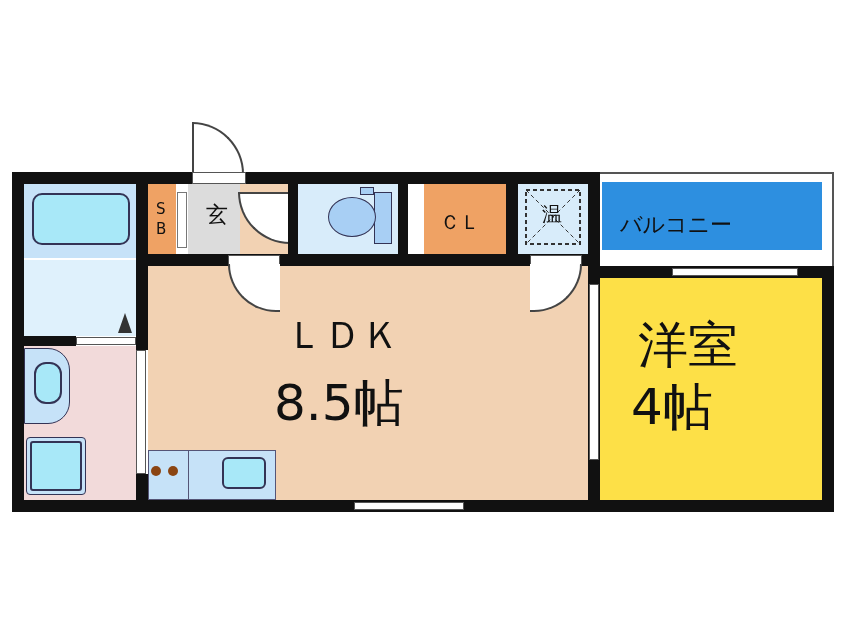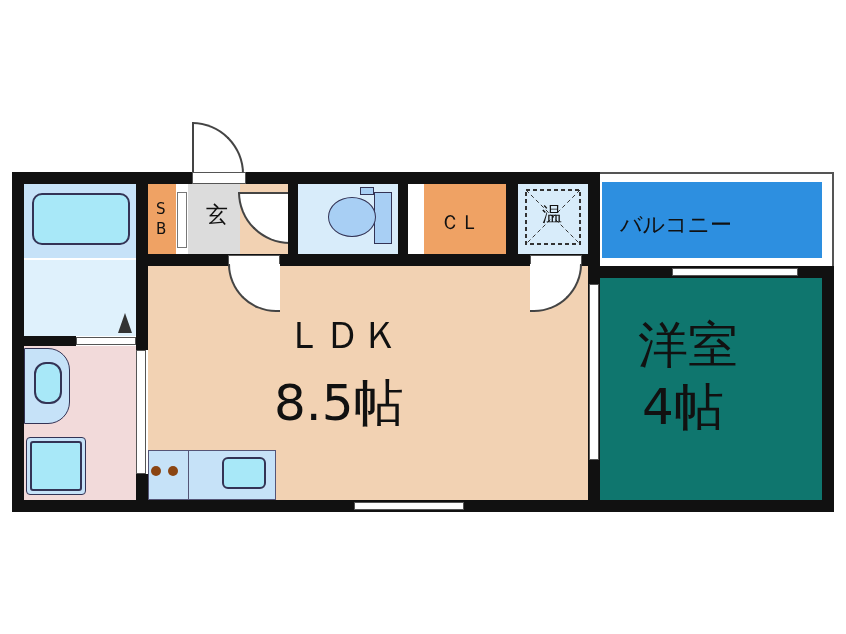--- a/index.html
+++ b/index.html
@@ -11,21 +11,21 @@
 </head>
 <body>
 
 <div class="abs wall" style="left:12px;top:172px;width:180px;height:12px;"></div>
 <div class="abs wall" style="left:246px;top:172px;width:356px;height:12px;"></div>
 <div class="abs wall" style="left:12px;top:172px;width:12px;height:340px;"></div>
 <div class="abs wall" style="left:12px;top:500px;width:822px;height:12px;"></div>
 <div class="abs wall" style="left:822px;top:266px;width:12px;height:246px;"></div>
 
 <div class="abs" style="left:598px;top:172px;width:236px;height:96px;border:2px solid #555;background:#fff;"></div>
-<div class="abs" style="left:602px;top:182px;width:220px;height:76px;background:#2d8fe0;">
+<div class="abs" style="left:602px;top:182px;width:220px;height:68px;background:#2d8fe0;">
   <span class="lbl" style="left:18px;top:32px;font-size:22px;">バルコニー</span>
 </div>
 <div class="abs wall" style="left:598px;top:266px;width:236px;height:12px;"></div>
 <div class="abs" style="left:672px;top:268px;width:126px;height:8px;background:#fff;border:1px solid #555;"></div>
 
 <div class="abs" style="left:24px;top:184px;width:112px;height:74px;background:#c6e2f8;"></div>
 <div class="abs" style="left:32px;top:193px;width:98px;height:52px;background:#a8e8f8;border:2px solid #335;border-radius:10px;"></div>
 <div class="abs" style="left:24px;top:260px;width:112px;height:76px;background:#dff1fc;"></div>
 <div class="abs" style="left:118px;top:313px;width:0;height:0;border-left:7px solid transparent;border-right:7px solid transparent;border-bottom:20px solid #333;"></div>
 <div class="abs wall" style="left:12px;top:336px;width:64px;height:10px;"></div>
@@ -92,18 +92,18 @@
 
 <div class="abs" style="left:148px;top:450px;width:128px;height:50px;background:#c6e2f8;border:1px solid #557;"></div>
 <div class="abs" style="left:188px;top:450px;width:1px;height:50px;background:#557;"></div>
 <div class="abs" style="left:151px;top:466px;width:10px;height:10px;border-radius:50%;background:#8b4513;"></div>
 <div class="abs" style="left:168px;top:466px;width:10px;height:10px;border-radius:50%;background:#8b4513;"></div>
 <div class="abs" style="left:222px;top:457px;width:44px;height:32px;background:#a8e8f8;border:2px solid #335;border-radius:6px;"></div>
 
 <div class="abs wall" style="left:588px;top:172px;width:12px;height:340px;"></div>
 <div class="abs" style="left:589px;top:284px;width:10px;height:176px;background:#fff;border:1px solid #555;"></div>
 
-<div class="abs" style="left:600px;top:278px;width:222px;height:222px;background:#0f766e;">
+<div class="abs" style="left:600px;top:278px;width:222px;height:222px;background:#fde047;">
   <span class="lbl" style="left:38px;top:42px;font-size:50px;">洋室</span>
-  <span class="lbl" style="left:42px;top:104px;font-size:50px;">4帖</span>
+  <span class="lbl" style="left:31px;top:104px;font-size:50px;">4帖</span>
 </div>
 
 <div class="abs" style="left:354px;top:502px;width:110px;height:8px;background:#fff;border:1px solid #555;"></div>
 
 </body></html>

